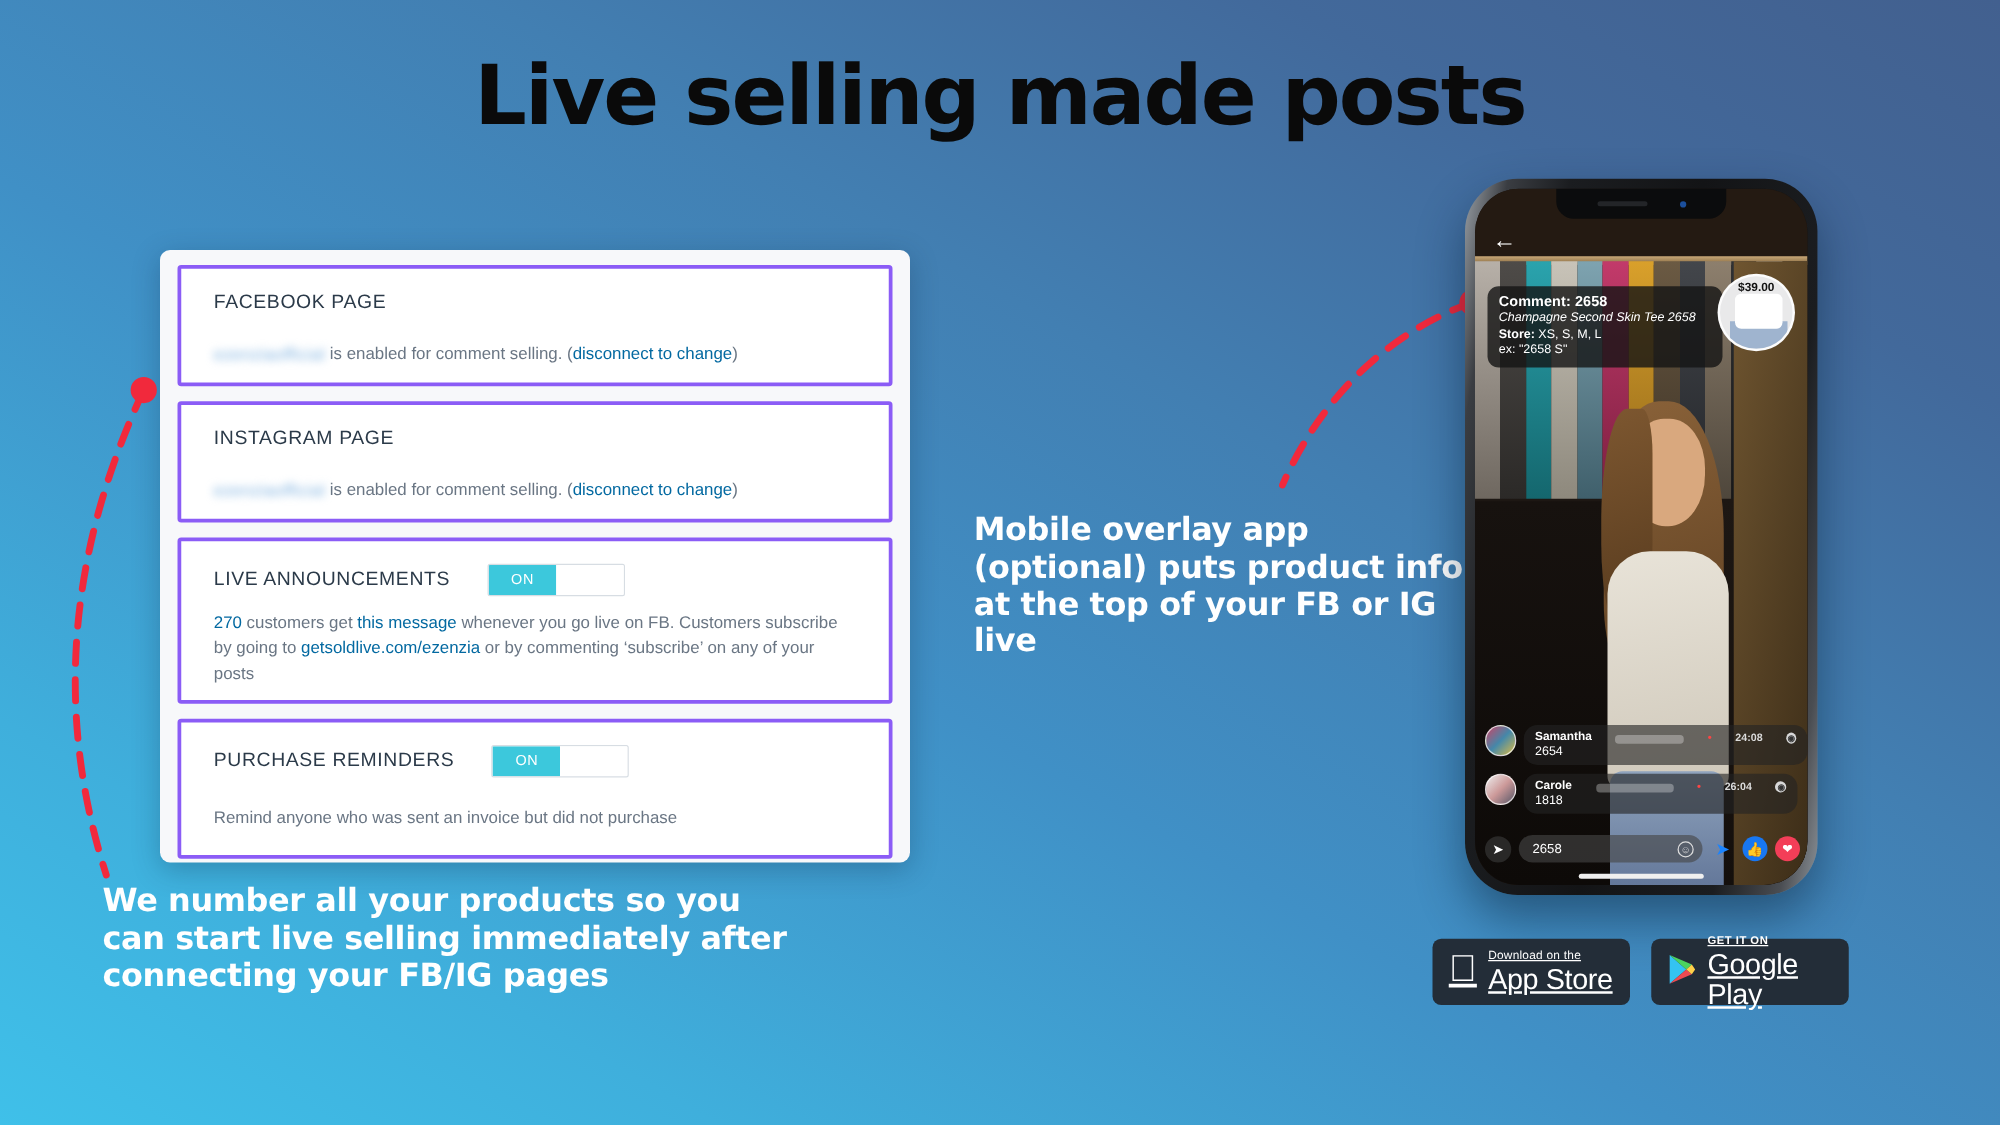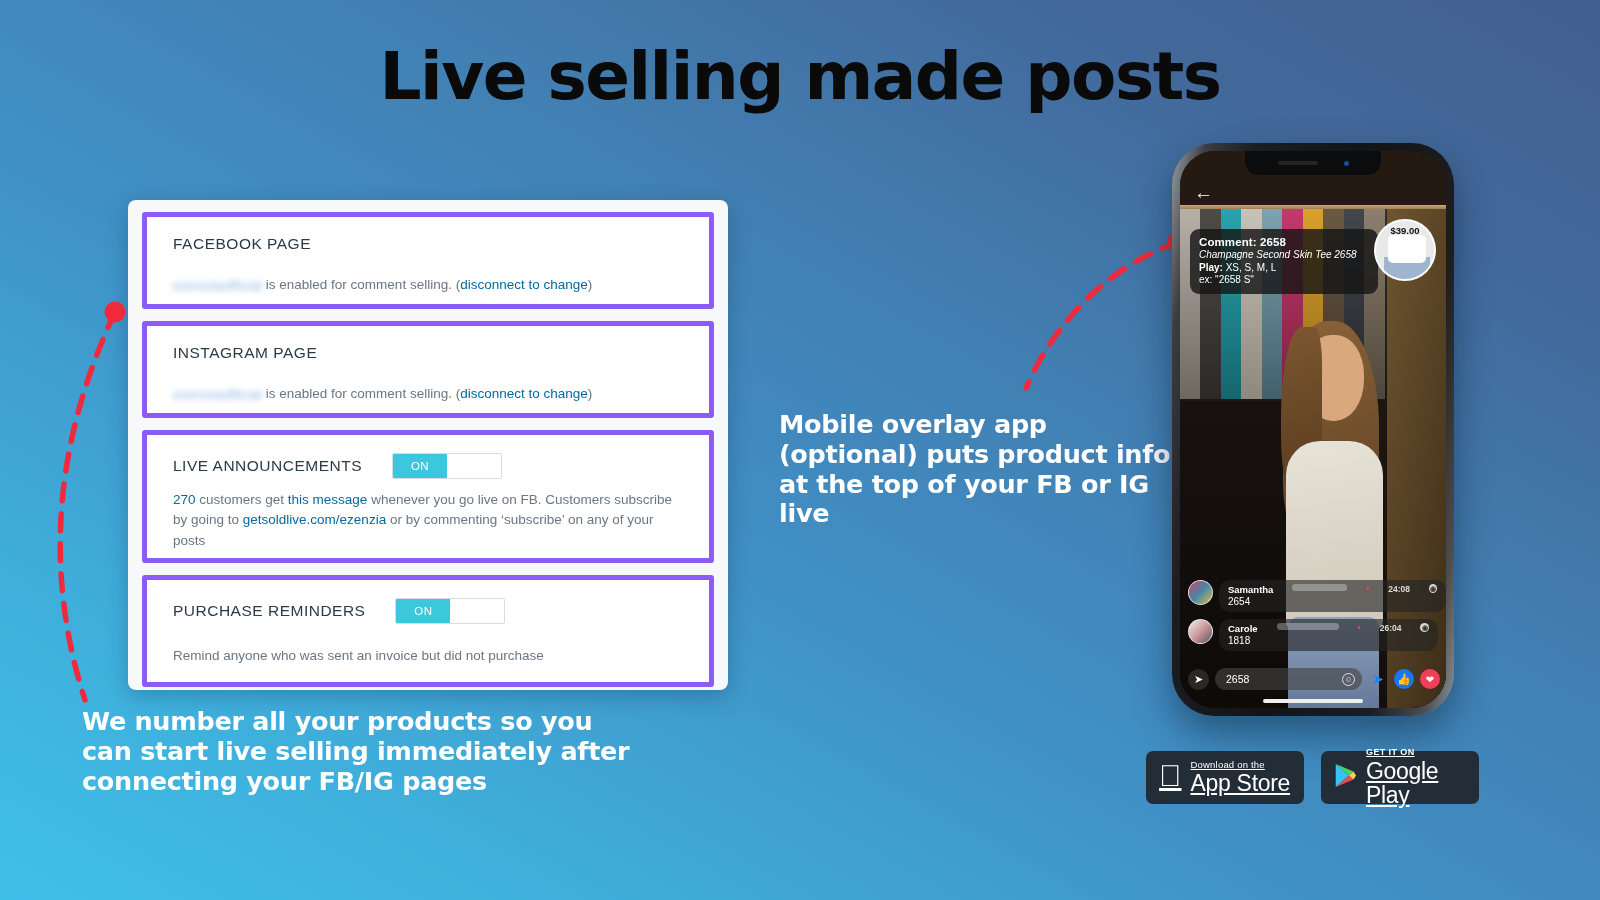--- a/index.html
+++ b/index.html
@@ -21,21 +21,21 @@
 
   
   .card-outer {
     position:absolute; left:128px; top:200px; width:600px; height:490px;
     background:#F7F8FA; border-radius:8px;
     box-shadow:0 6px 22px rgba(10,40,70,.28);
     padding:12px 14px;
     display:flex; flex-direction:column; gap:12px;
   }
   .panel {
-    background:#ffffff; border:5px solid #8b5cf6; border-radius:3px;
+    background:#ffffff; border:3px solid #8b5cf6; border-radius:3px;
     padding:18px 26px 20px 26px;
   }
   .panel.p1, .panel.p2 { height:97px; }
   .panel.p3 { height:133px; }
   .panel.p4 { height:112px; }
 
   .panel-title {
     font-size:15.5px; color:#2b3a49; letter-spacing:.5px;
     font-weight:400; text-transform:uppercase;
   }
@@ -167,21 +167,21 @@
   
   .comments { position:absolute; left:8px; bottom:50px; width:258px; z-index:10; }
   .cmt { display:flex; align-items:flex-start; gap:6px; margin-bottom:7px; }
   .cmt-av { width:25px; height:25px; border-radius:50%; flex:0 0 auto; border:1px solid rgba(255,255,255,.7); }
   .cmt-av.a1 { background:linear-gradient(135deg,#c46,#48a,#db4); }
   .cmt-av.a2 { background:linear-gradient(135deg,#eee,#c99,#556); }
   .cmt-bubble {
     background:rgba(35,35,35,.62); border-radius:11px; padding:4px 9px 5px 9px; color:#fff;
     min-width:150px;
   }
-  .cmt-line1 { display:flex; align-items:flex-start; gap:19px; font-size:9.5px; font-weight:bold; }
+  .cmt-line1 { display:flex; align-items:flex-end; gap:19px; font-size:9.5px; font-weight:bold; }
   .cmt-mask { display:inline-block; height:7px; width:62px; border-radius:3px; background:rgba(255,255,255,.30); }
   .cmt-dot { color:#f44; font-size:9px; }
   .cmt-time { font-size:8.5px; color:#dcdcdc; font-weight:bold; }
   .cmt-globe {
     width:9px; height:9px; border-radius:50%; background:#d8d8d8; color:#333;
     font-size:7px; display:inline-flex; align-items:center; justify-content:center;
   }
   .cmt-text { font-size:10px; margin-top:1px; }
 
   .cmt-bar { position:absolute; left:8px; bottom:18px; right:6px; display:flex; align-items:center; gap:6px; z-index:10; }
@@ -305,21 +305,21 @@
         <div class="p-body"></div>
         <div class="p-jeans"></div>
       </div>
     </div>
 
     <div class="back-arrow">←</div>
 
     <div class="comment-box">
       <div class="cb-title">Comment: 2658</div>
       <div class="cb-sub">Champagne Second Skin Tee 2658</div>
-      <div class="cb-size"><b>Play:</b><span> XS, S, M, L</span></div>
+      <div class="cb-size"><b>Store:</b><span> XS, S, M, L</span></div>
       <div class="cb-ex">ex: "2658 S"</div>
     </div>
 
     <div class="price-bubble">
       <div class="pb-jeans"></div>
       <div class="pb-shirt"></div>
       <div class="pb-price">$39.00</div>
     </div>
 
     <div class="comments">

